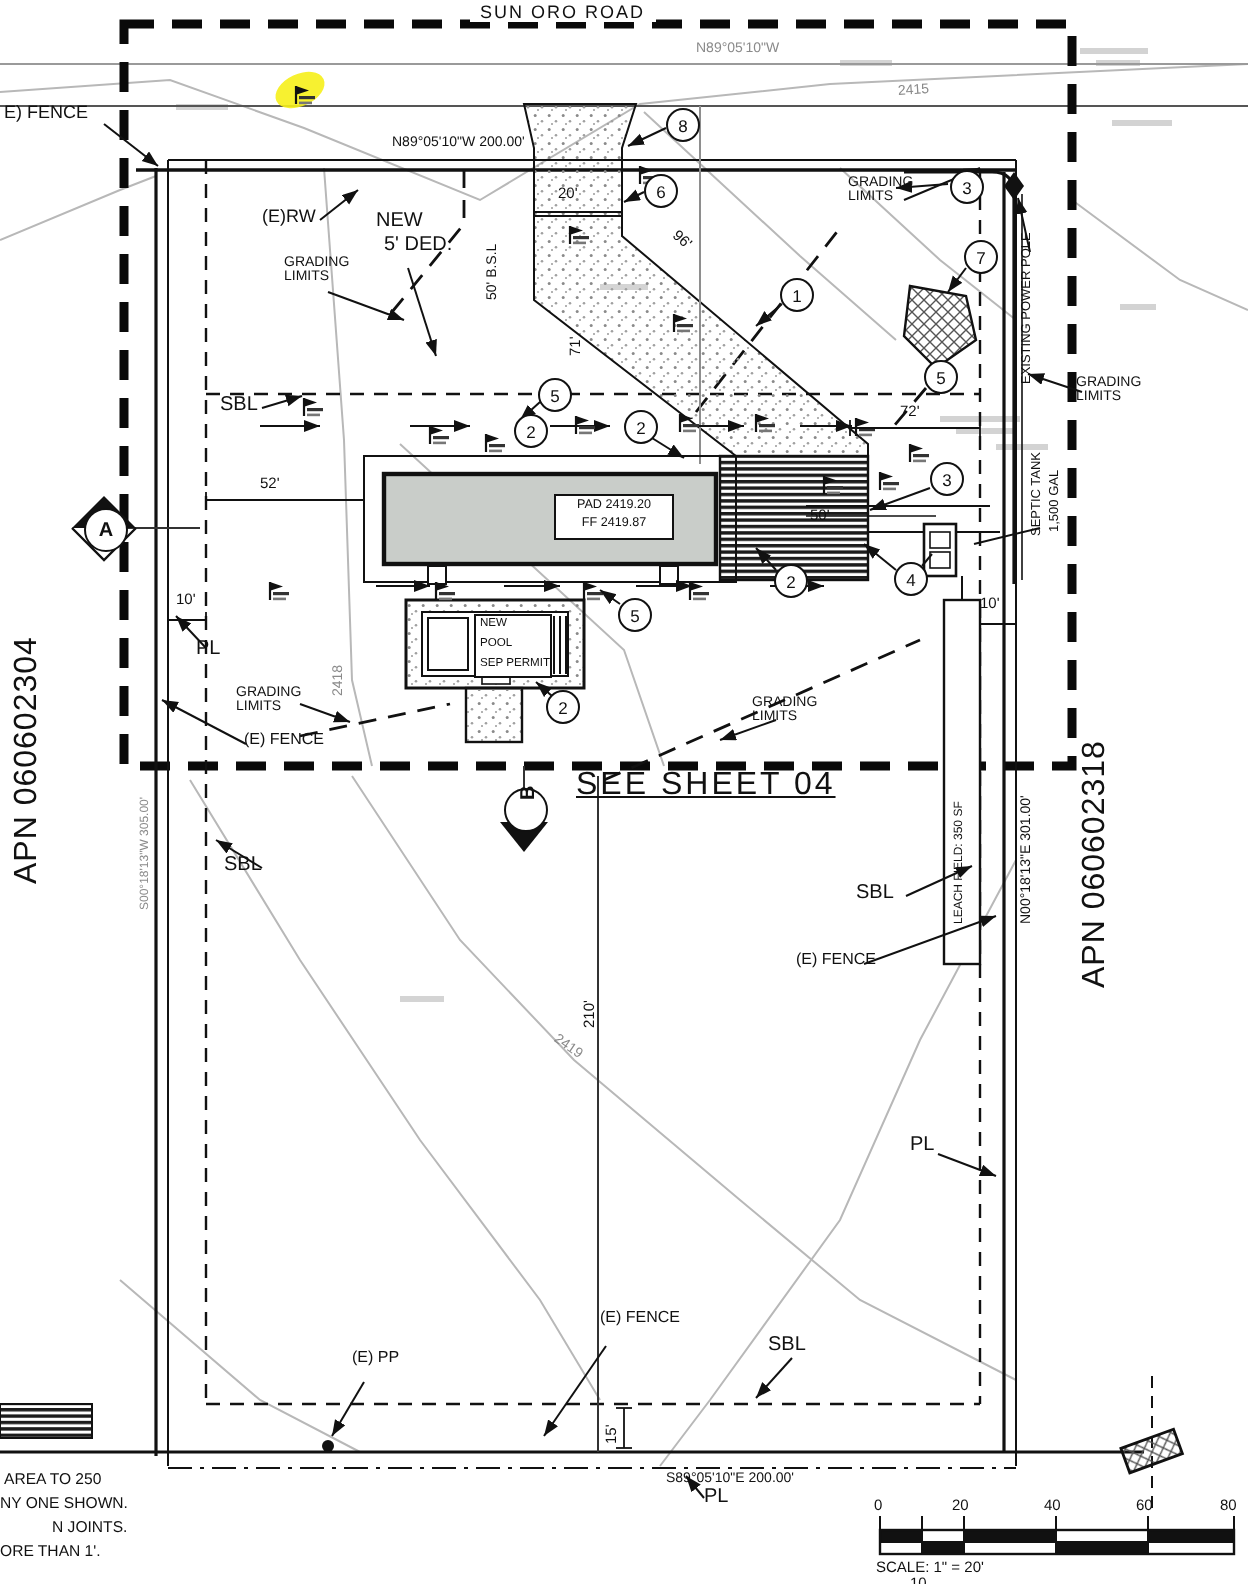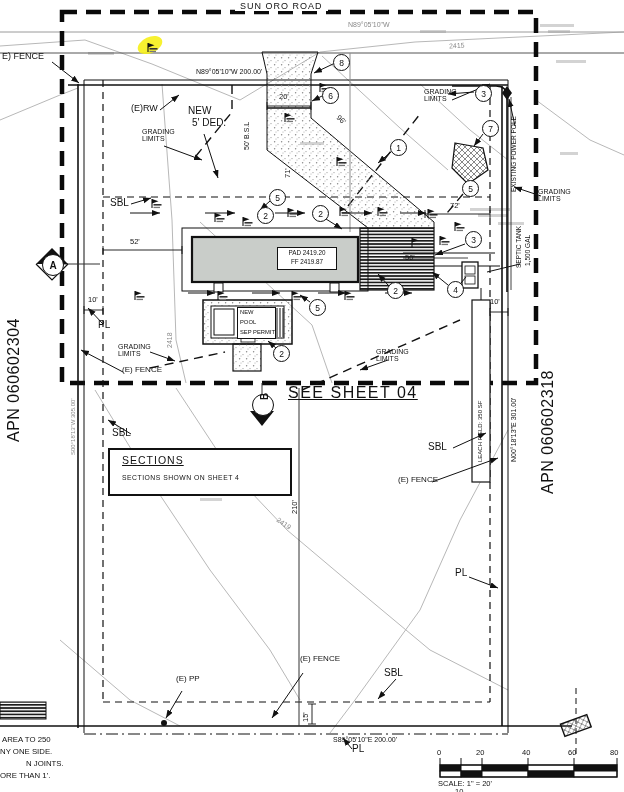--- a/index.html
+++ b/index.html
@@ -356,24 +356,20 @@
 <div class="padlbl">
   <div>PAD 2419.20</div>
   <div>FF 2419.87</div>
 </div>
 <div class="poollbl">
   <div>NEW</div>
   <div>POOL</div>
   <div>SEP PERMIT</div>
 </div>
 
-<div class="secbox">
-  <div class="t">SECTIONS</div>
-  <div class="n">SECTIONS SHOWN ON SHEET 4</div>
-</div>
 
 <div class="smark" style="left:42px;top:254px;">
       <span>A</span>
     </div>
 <div class="smark" style="left:252px;top:394px;">
       <span class="v" style="display:inline-block;transform:rotate(-90deg);">B</span>
     </div>
 
 <div class="kn" style="left:333px;top:54px;">
       <span>8</span>
@@ -435,17 +431,17 @@
 
 <div class="lbl dim" style="left:437px;top:749px;">0</div>
 <div class="lbl dim" style="left:455px;top:749px;margin-top:39px;">10</div>
 <div class="lbl dim" style="left:476px;top:749px;">20</div>
 <div class="lbl dim" style="left:522px;top:749px;">40</div>
 <div class="lbl dim" style="left:568px;top:749px;">60</div>
 <div class="lbl dim" style="left:610px;top:749px;">80</div>
 <div class="lbl dim" style="left:438px;top:780px;">SCALE: 1" = 20'</div>
 
 <div class="lbl note" style="left:2px;top:736px;">AREA TO 250</div>
-<div class="lbl note" style="left:0px;top:748px;">NY ONE SIDE.</div>
+<div class="lbl note" style="left:0px;top:748px;">NY ONE SHOWN.</div>
 <div class="lbl note" style="left:0px;top:760px;margin-left:26px;">N JOINTS.</div>
 <div class="lbl note" style="left:0px;top:772px;">ORE THAN 1'.</div>
 
 </div>
 
 </body></html>

